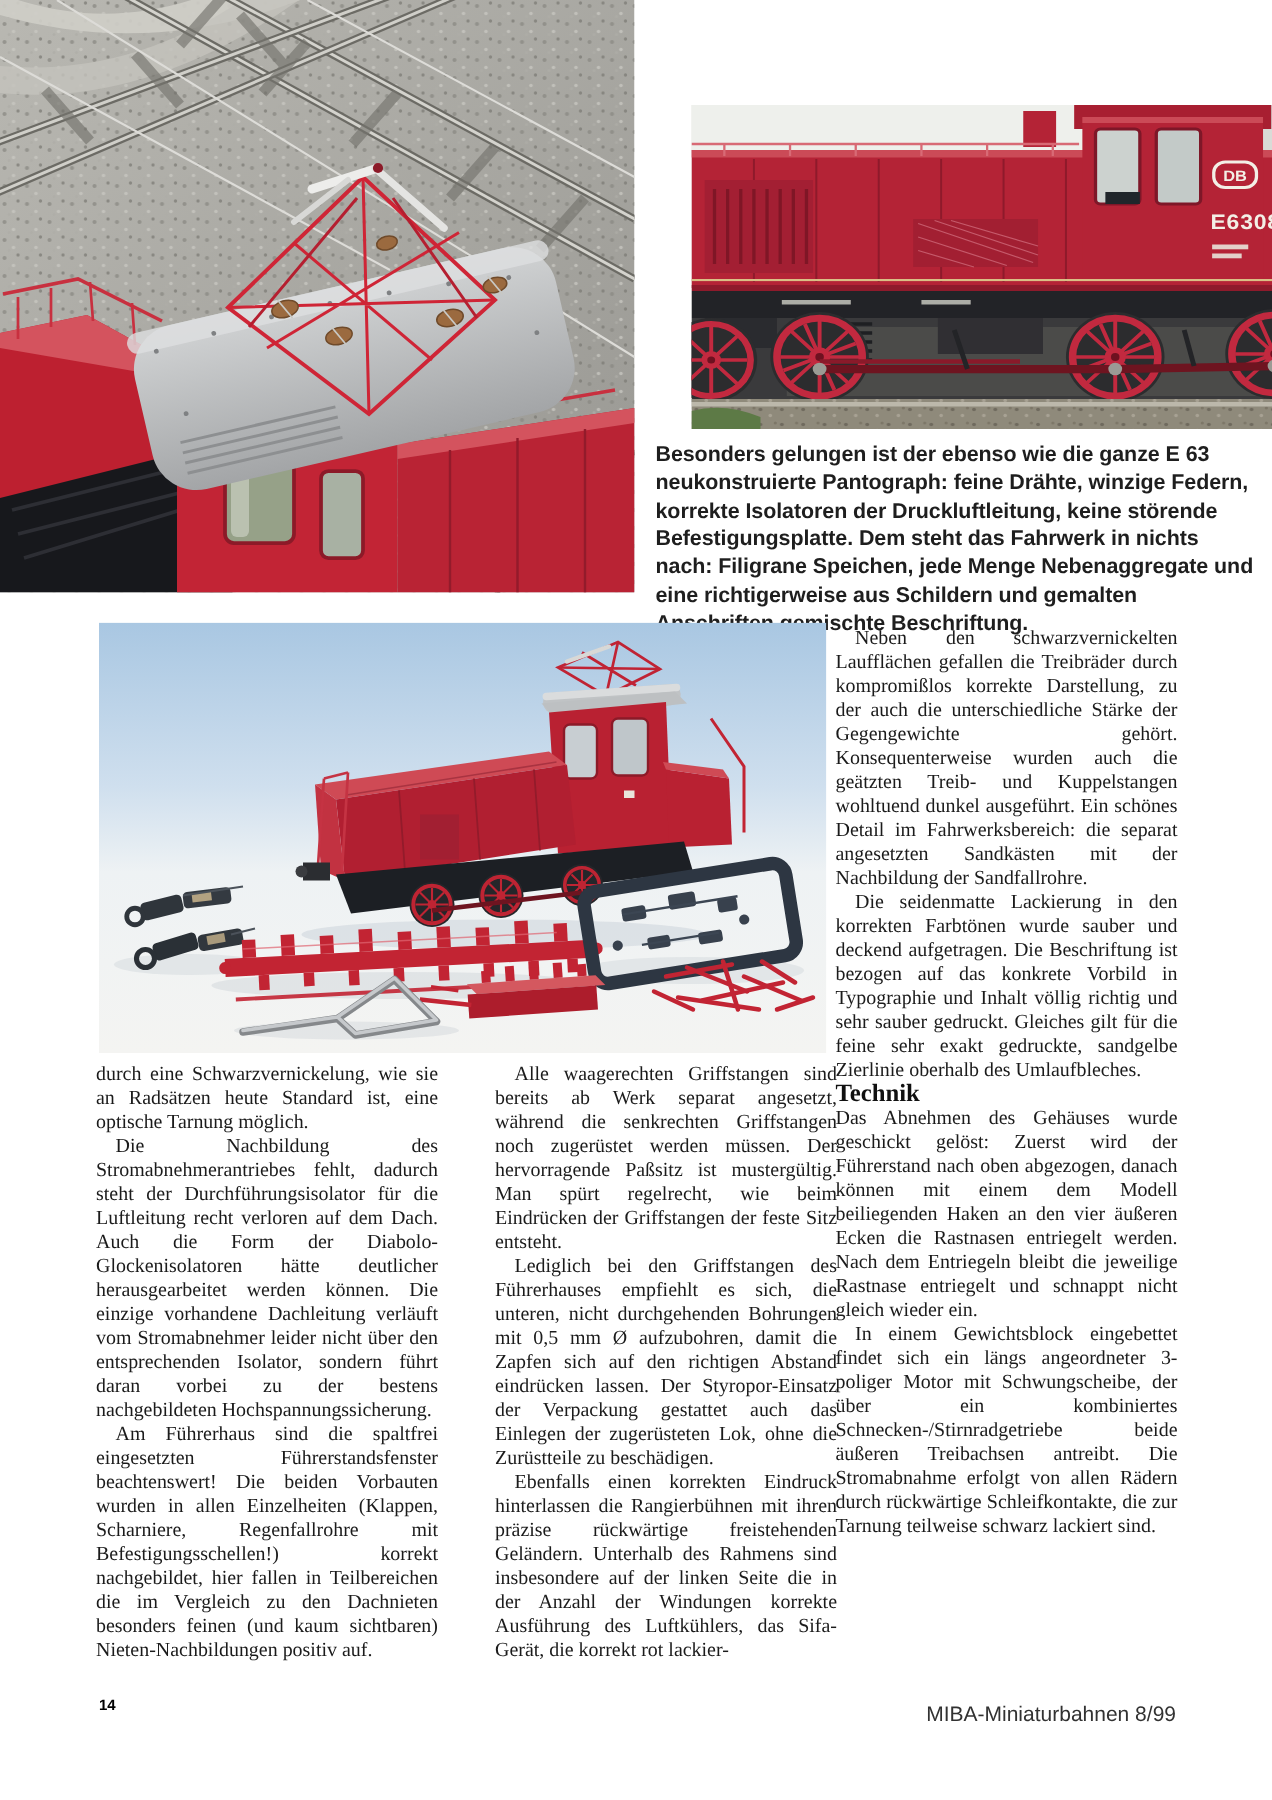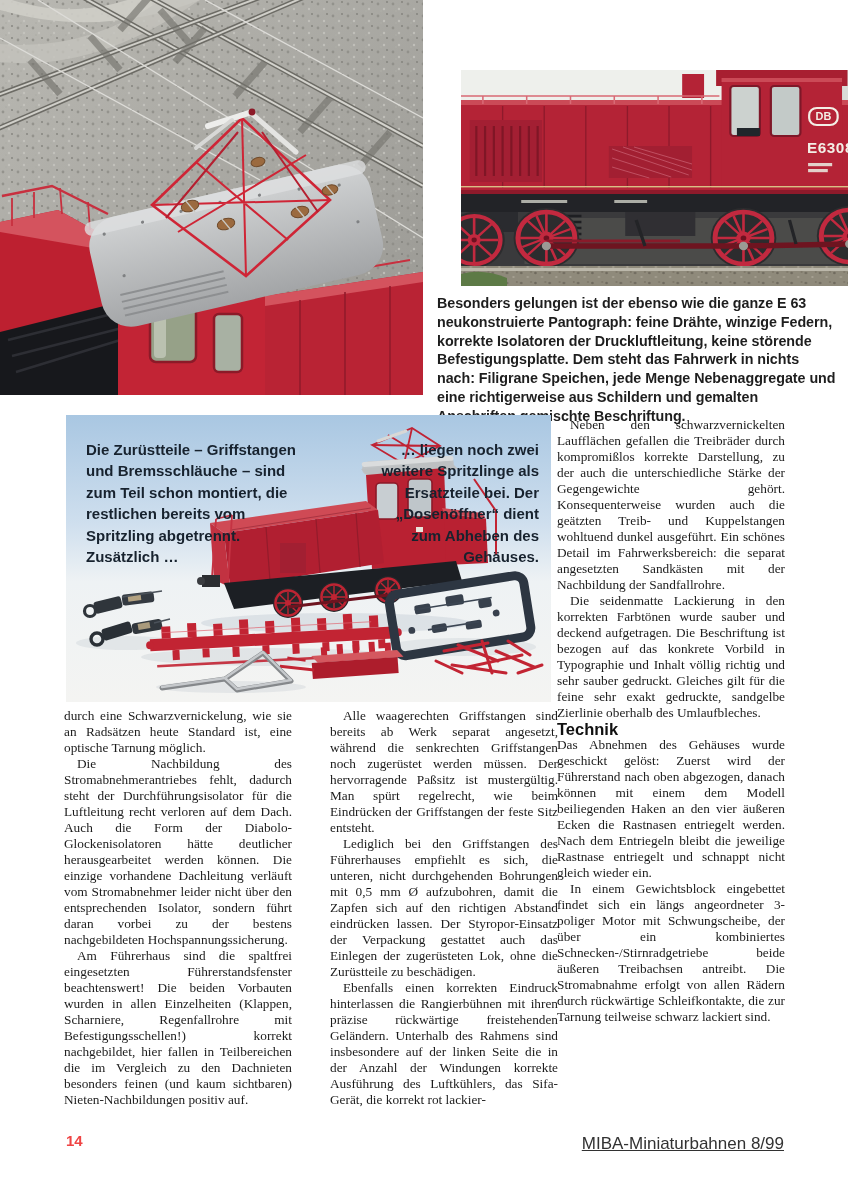--- a/index.html
+++ b/index.html
@@ -30,31 +30,31 @@
   .body-col {
     position:absolute; font-family:"Liberation Serif", serif;
     font-size:13.3px; line-height:16px; color:#1b1b1b; text-align:justify;
   }
   .body-col p { margin:0; }
   .body-col p.indent { text-indent:13px; }
   .col1 { left:64px;  top:708px; width:228px; height:424px; }
   .col2 { left:310px; top:708px; width:228px; height:424px;margin-left:20px; }
   .col3 { left:557px; top:417px; width:228px; height:716px; }
   .technik-heading {
-    font-family:Liberation Sans, sans-serif; font-weight:bold;
+    font-family:Liberation Serif, serif; font-weight:bold;
     font-size:16.5px; color:#101010; margin:15px 0 9px 0; text-align:left;
   }
 
   .footer-page {
     position:absolute; left:66px; top:1132px;
-    font-weight:bold; font-size:15px; color:#ef4444;
+    font-weight:bold; font-size:10px; color:#000000;
   }
   .footer-journal {
     position:absolute; right:64px; top:1134px;
-    font-size:17px; color:#323232;text-decoration:underline;
+    font-size:14px; color:#323232;
   }
 </style>
 </head>
 <body>
 
 <div class="page">
 
   <div class="photo photo-pantograph">
     <svg viewBox="0 0 423 395" preserveAspectRatio="none">
       <defs>
@@ -450,22 +450,20 @@
         <path d="M214,246 L248,252" stroke="#c22433" stroke-width="3"></path>
         <path d="M222,238 L240,242" stroke="#c22433" stroke-width="2.4"></path>
       </g>
 
       <g>
         <path d="M96,273 L159,264 L197,238 L225,266 L171,275 L159,264" fill="none" stroke="#85888b" stroke-width="5" stroke-linejoin="round" stroke-linecap="round"></path>
         <path d="M96,272 L159,263 L197,237 L225,265 L171,274 L159,263" fill="none" stroke="#c6c9cc" stroke-width="2.4" stroke-linejoin="round" stroke-linecap="round"></path>
       </g>
     </svg>
 
-    <div class="parts-caption pc-left">Die Zurüstteile – Griffstangen und Bremsschläuche – sind zum Teil schon montiert, die restlichen bereits vom Spritzling abgetrennt. Zusätzlich …</div>
-    <div class="parts-caption pc-right">… liegen noch zwei weitere Spritzlinge als Ersatzteile bei. Der „Dosenöffner“ dient zum Abheben des Gehäuses.</div>
   </div>
 
   <div class="body-col col1">
     <p>durch eine Schwarzvernickelung, wie sie an Radsätzen heute Standard ist, eine optische Tarnung möglich.</p>
     <p class="indent">Die Nachbildung des Stromabnehmerantriebes fehlt, dadurch steht der Durchführungsisolator für die Luftleitung recht verloren auf dem Dach. Auch die Form der Diabolo-Glockenisolatoren hätte deutlicher herausgearbeitet werden können. Die einzige vorhandene Dachleitung verläuft vom Stromabnehmer leider nicht über den entsprechenden Isolator, sondern führt daran vorbei zu der bestens nachgebildeten Hochspannungssicherung.</p>
     <p class="indent">Am Führerhaus sind die spaltfrei eingesetzten Führerstandsfenster beachtenswert! Die beiden Vorbauten wurden in allen Einzelheiten (Klappen, Scharniere, Regenfallrohre mit Befestigungsschellen!) korrekt nachgebildet, hier fallen in Teilbereichen die im Vergleich zu den Dachnieten besonders feinen (und kaum sichtbaren) Nieten-Nachbildungen positiv auf.</p>
   </div>
 
   <div class="body-col col2">
     <p class="indent">Alle waagerechten Griffstangen sind bereits ab Werk separat angesetzt, während die senkrechten Griffstangen noch zugerüstet werden müssen. Der hervorragende Paßsitz ist mustergültig. Man spürt regelrecht, wie beim Eindrücken der Griffstangen der feste Sitz entsteht.</p>

